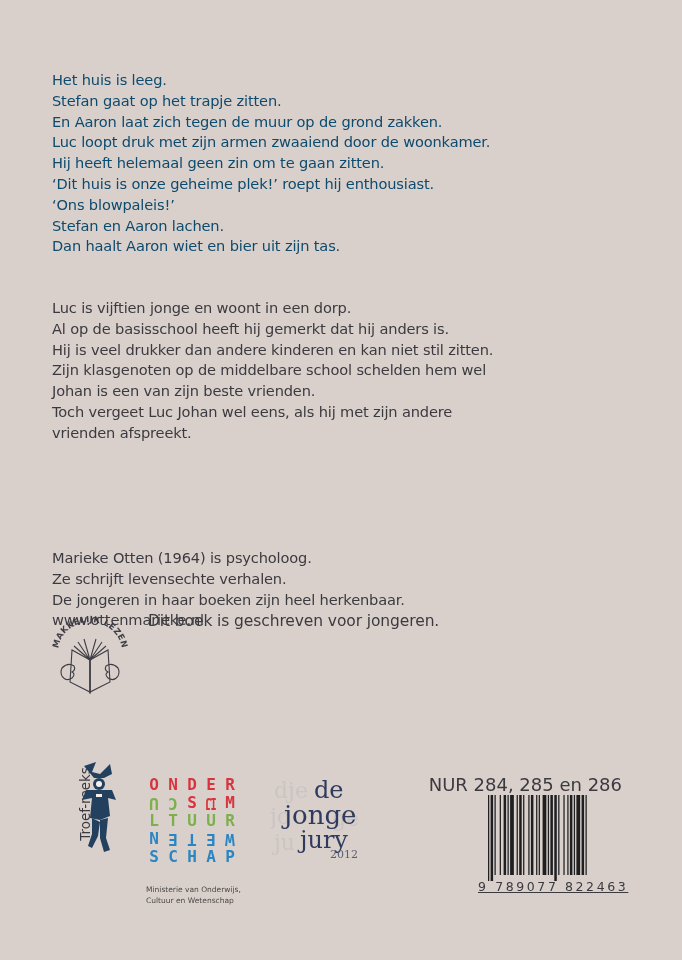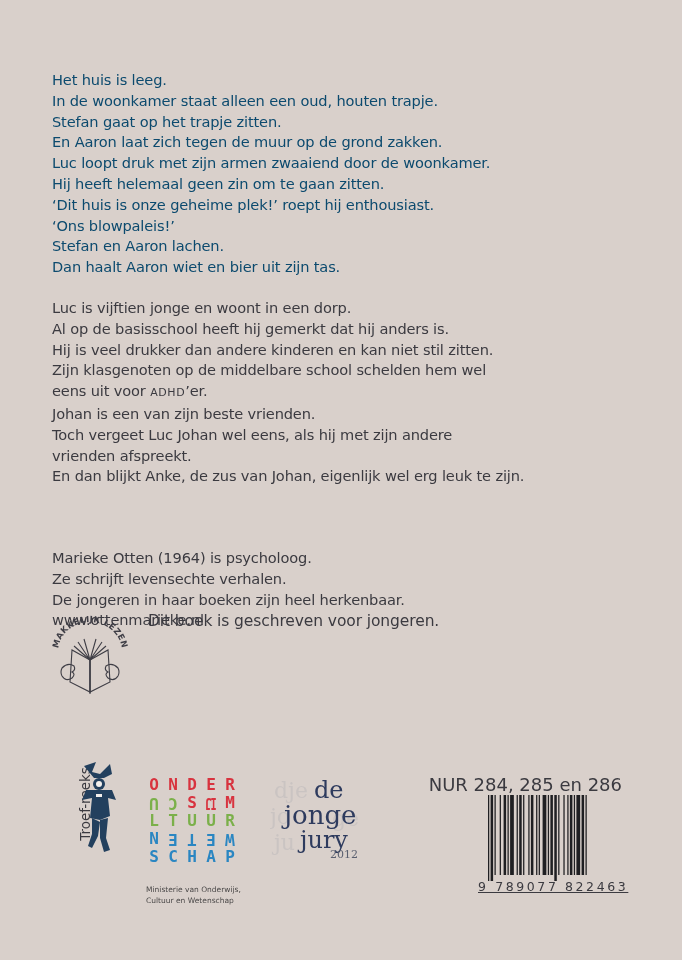--- a/index.html
+++ b/index.html
@@ -25,41 +25,38 @@
   #jury-year { position:absolute; left:330px; top:848px; font-family:"DejaVu Serif", serif; font-size:11px; color:#5a5f6f; }
   #nur { position:absolute; right:60px; top:774px; font-size:18px; white-space:nowrap; }
   #barcode { position:absolute; left:488px; top:795px; width:134px; height:86px; }
   #isbn { position:absolute; left:478px; top:879px; font-family:"DejaVu Sans", sans-serif; font-size:12.5px; letter-spacing:2.6px; white-space:nowrap;text-decoration:underline; }
 </style>
 </head>
 <body>
 
 <div id="p1" class="para italic">
   <div>Het huis is leeg.</div>
-  <div>In de woonkamer staat alleen een oud, houten trapje.</div>
   <div>Stefan gaat op het trapje zitten.</div>
   <div>En Aaron laat zich tegen de muur op de grond zakken.</div>
   <div>Luc loopt druk met zijn armen zwaaiend door de woonkamer.</div>
   <div>Hij heeft helemaal geen zin om te gaan zitten.</div>
   <div>‘Dit huis is onze geheime plek!’ roept hij enthousiast.</div>
   <div>‘Ons blowpaleis!’</div>
   <div>Stefan en Aaron lachen.</div>
   <div>Dan haalt Aaron wiet en bier uit zijn tas.</div>
 </div>
 
 <div id="p2" class="para">
   <div>Luc is vijftien jonge en woont in een dorp.</div>
   <div>Al op de basisschool heeft hij gemerkt dat hij anders is.</div>
   <div>Hij is veel drukker dan andere kinderen en kan niet stil zitten.</div>
   <div>Zijn klasgenoten op de middelbare school schelden hem wel</div>
-  <div><span>eens uit voor </span><span class="sc">ADHD</span><span>’er.</span></div>
   <div>Johan is een van zijn beste vrienden.</div>
   <div>Toch vergeet Luc Johan wel eens, als hij met zijn andere</div>
   <div>vrienden afspreekt.</div>
-  <div>En dan blijkt Anke, de zus van Johan, eigenlijk wel erg leuk te zijn.</div>
 </div>
 
 <div id="p3" class="para">
   <div>Marieke Otten (1964) is psycholoog.</div>
   <div>Ze schrijft levensechte verhalen.</div>
   <div>De jongeren in haar boeken zijn heel herkenbaar.</div>
   <div>www.ottenmarieke.nl</div>
 </div>
 
 <svg id="ml-logo" viewBox="0 0 84 84">

